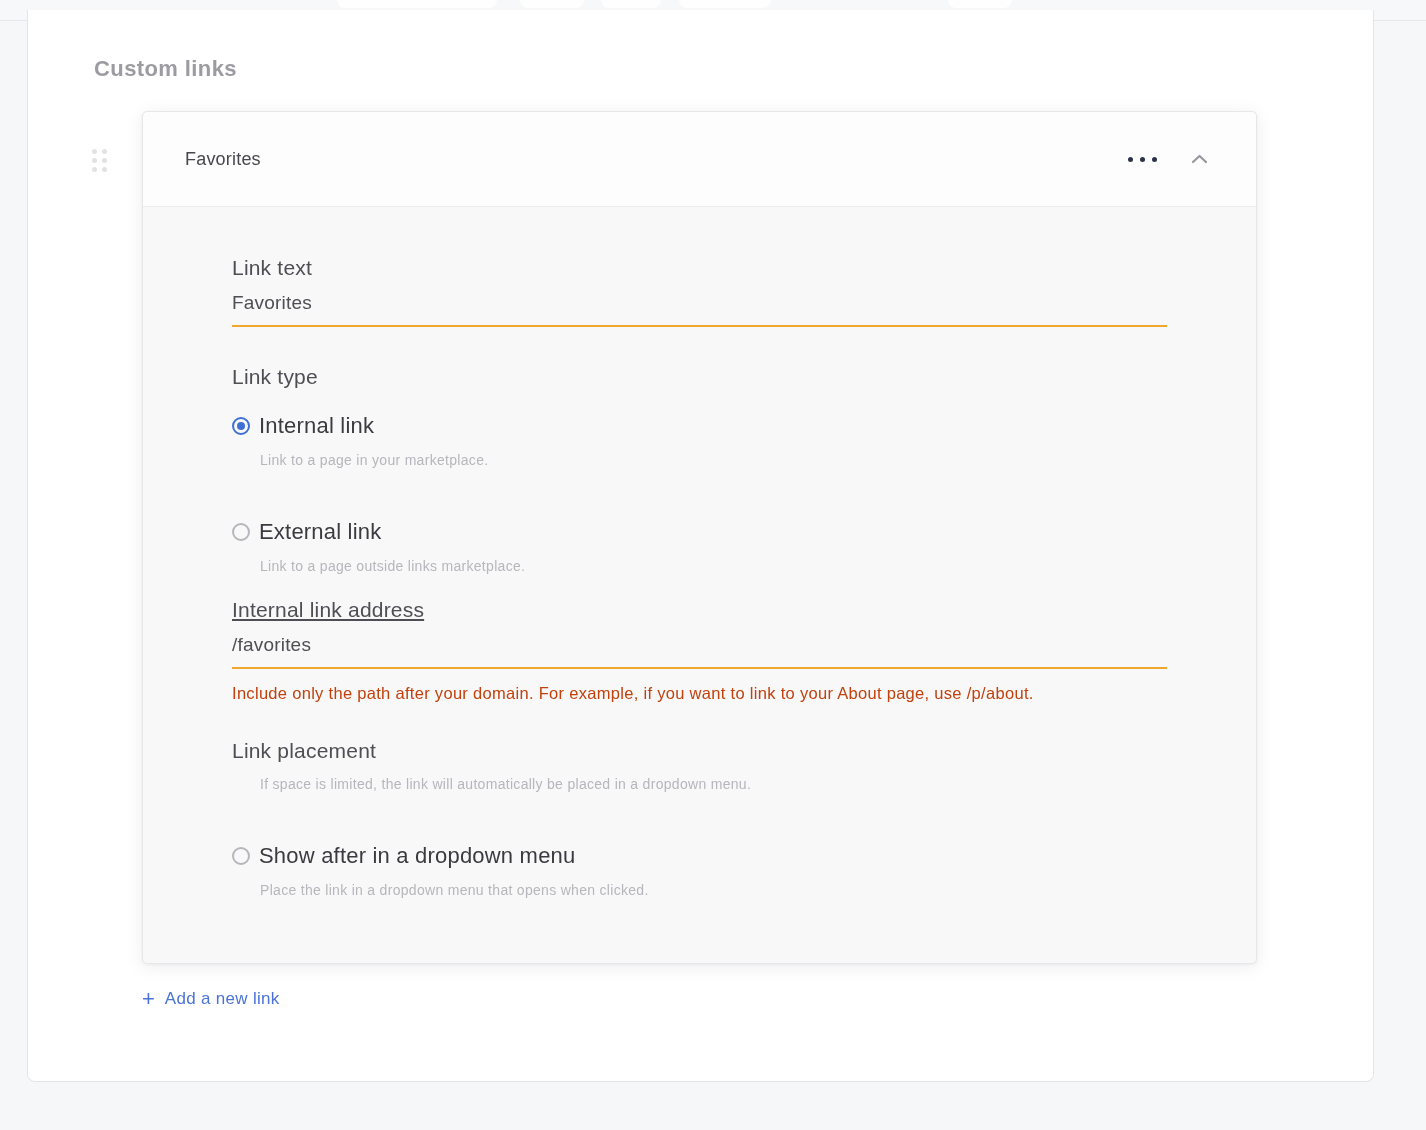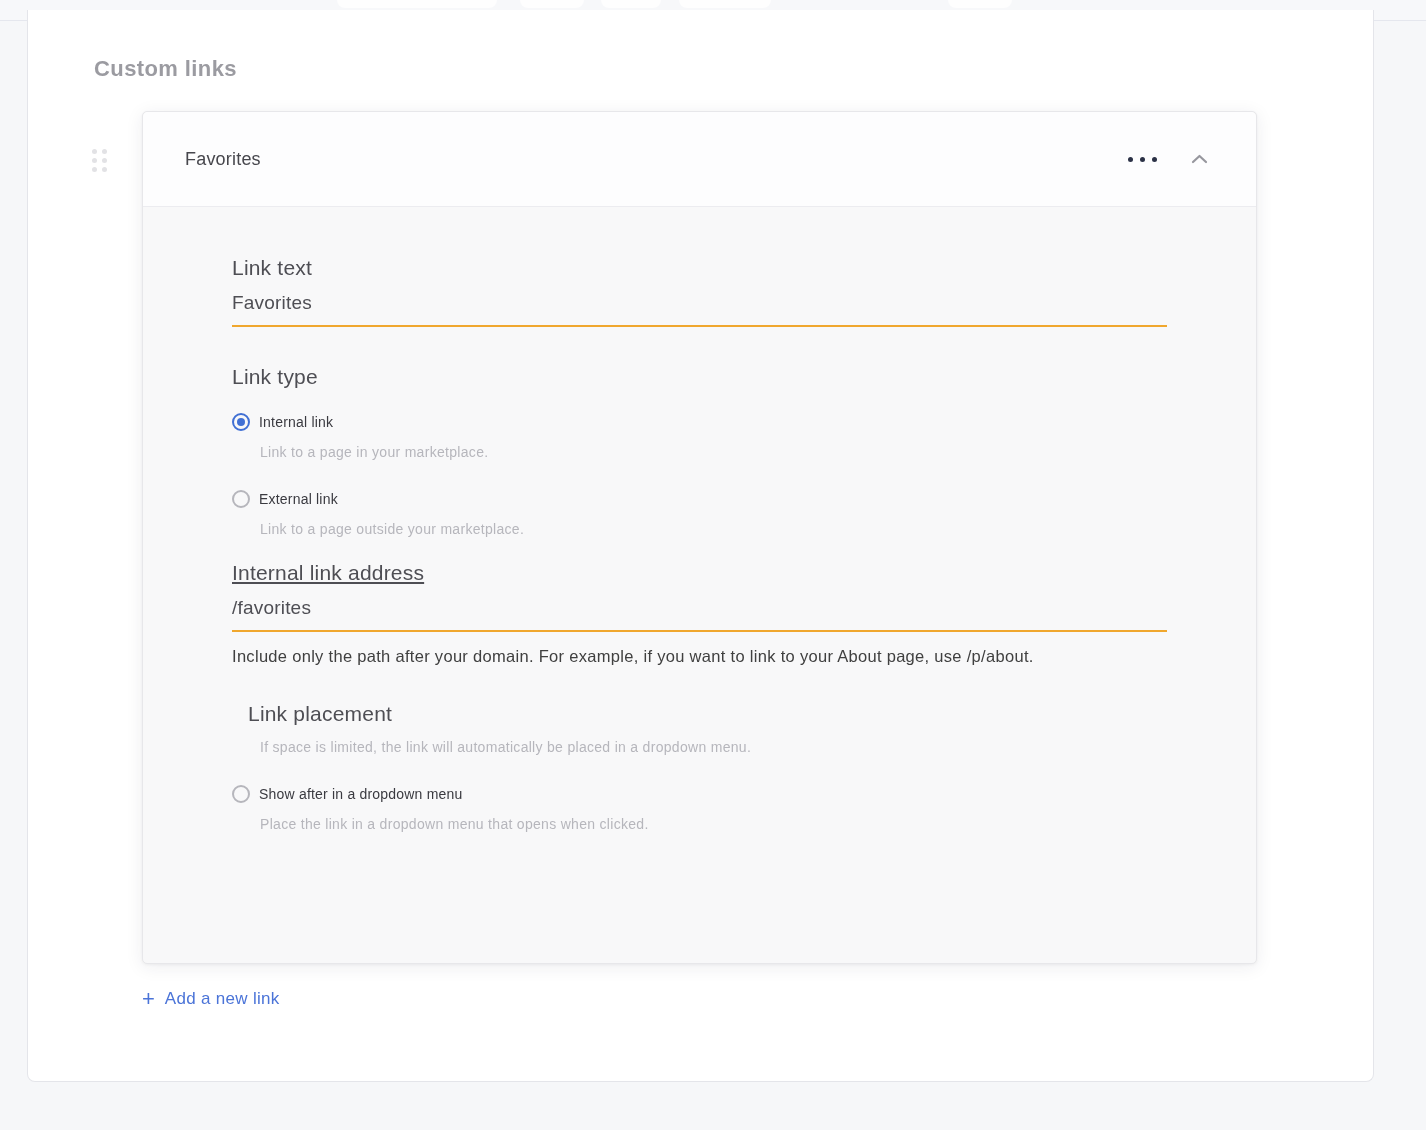--- a/index.html
+++ b/index.html
@@ -95,33 +95,33 @@
   }
   .radio {
     width: 18px; height: 18px; border-radius: 50%;
     border: 2px solid #b6b6bc; background: transparent;
     display: flex; align-items: center; justify-content: center;
     flex: none;
   }
   .radio.checked { border-color: #4170d4; }
   .radio .dot { width: 8px; height: 8px; border-radius: 50%; background: transparent; }
   .radio.checked .dot { background: #4170d4; }
-  .radio-label { font-size: 14px; color: #3a3a40; letter-spacing: 0.2px; }
+  .radio-label { font-size: 22px; color: #3a3a40; letter-spacing: 0.2px; }
   .radio-desc {
     margin: 13px 0 0 28px;
     font-size: 14px; color: #b6b6bc; letter-spacing: 0.3px;
   }
-  .radio-desc + .radio-row { margin-top: 30px; }
+  .radio-desc + .radio-row { margin-top: 51px; }
 
   .address-label { margin-top: 24px; text-decoration: underline; }
   .help-text {
     margin-top: 15px;
-    font-size: 16.5px; color: #404040; letter-spacing: 0.3px;
-  }
-  .placement-label { margin-top: 36px; margin-left: 16px; }
+    font-size: 16.5px; color: #c2410c; letter-spacing: 0.3px;
+  }
+  .placement-label { margin-top: 36px; }
 
   
   .add-link {
     position: absolute; left: 114px; top: 979px;
     display: flex; align-items: center; gap: 10px;
     color: #4b74d8; cursor: pointer;
   }
   .add-link .plus { font-size: 22px; line-height: 20px; font-weight: 400; }
   .add-link .add-label { font-size: 17px; letter-spacing: 0.3px; }
 </style>
@@ -181,21 +181,21 @@
         <span class="radio-label">Internal link</span>
       </div>
       <div class="radio-desc">Link to a page in your marketplace.</div>
 
       <div class="radio-row">
         <span class="radio">
             <span class="dot"></span>
           </span>
         <span class="radio-label">External link</span>
       </div>
-      <div class="radio-desc">Link to a page outside your marketplace.</div>
+      <div class="radio-desc">Link to a page outside links marketplace.</div>
 
       <div class="field-label address-label">Internal link address</div>
       <input class="text-input" type="text" value="/favorites" style="">
       <div class="help-text">Include only the path after your domain. For example, if you want to link to your About page, use /p/about.</div>
 
       <div class="field-label placement-label">Link placement</div>
 
       <div class="radio-desc">If space is limited, the link will automatically be placed in a dropdown menu.</div>
 
       <div class="radio-row">

